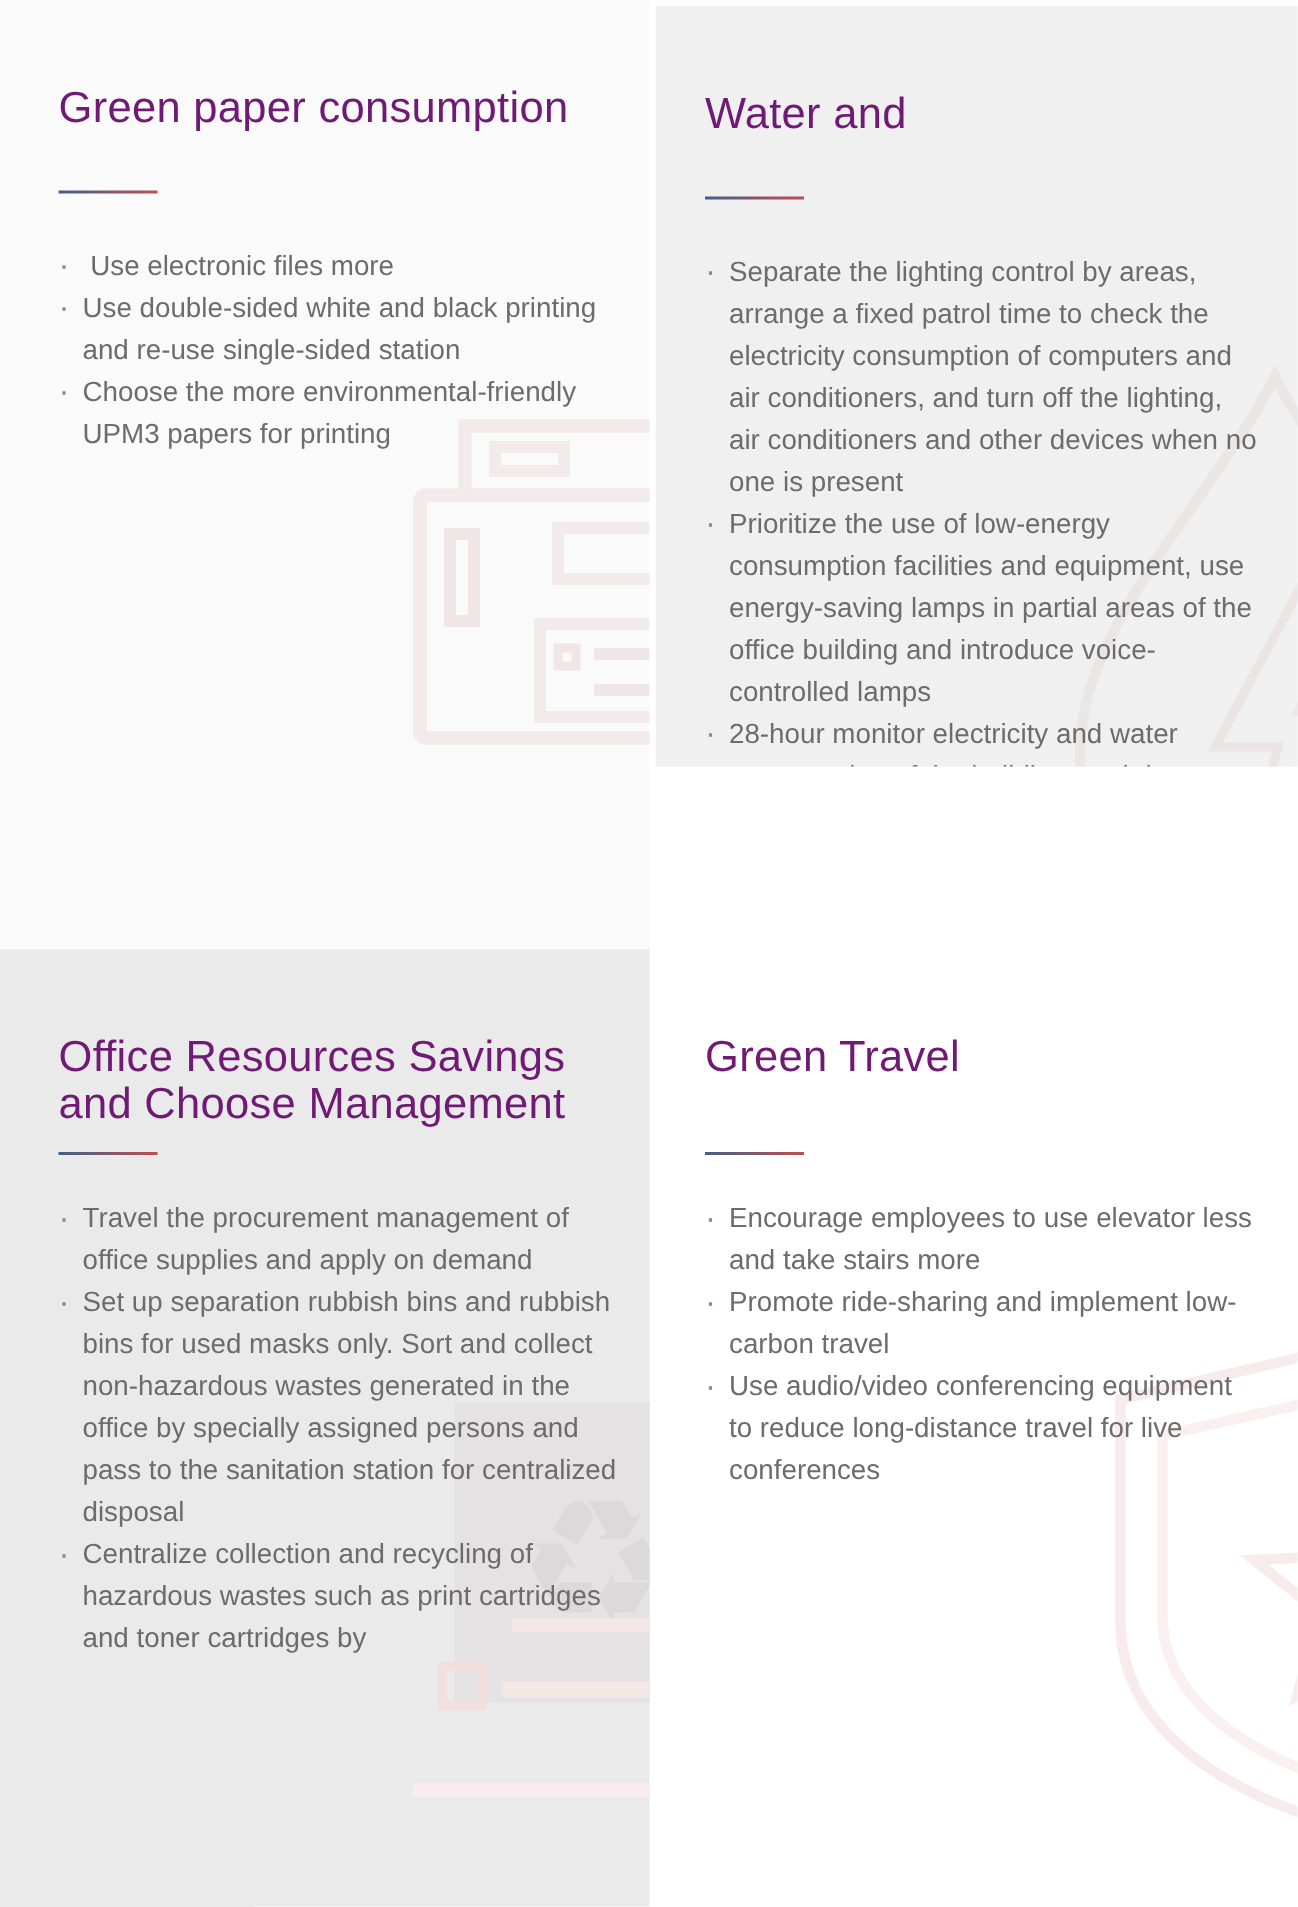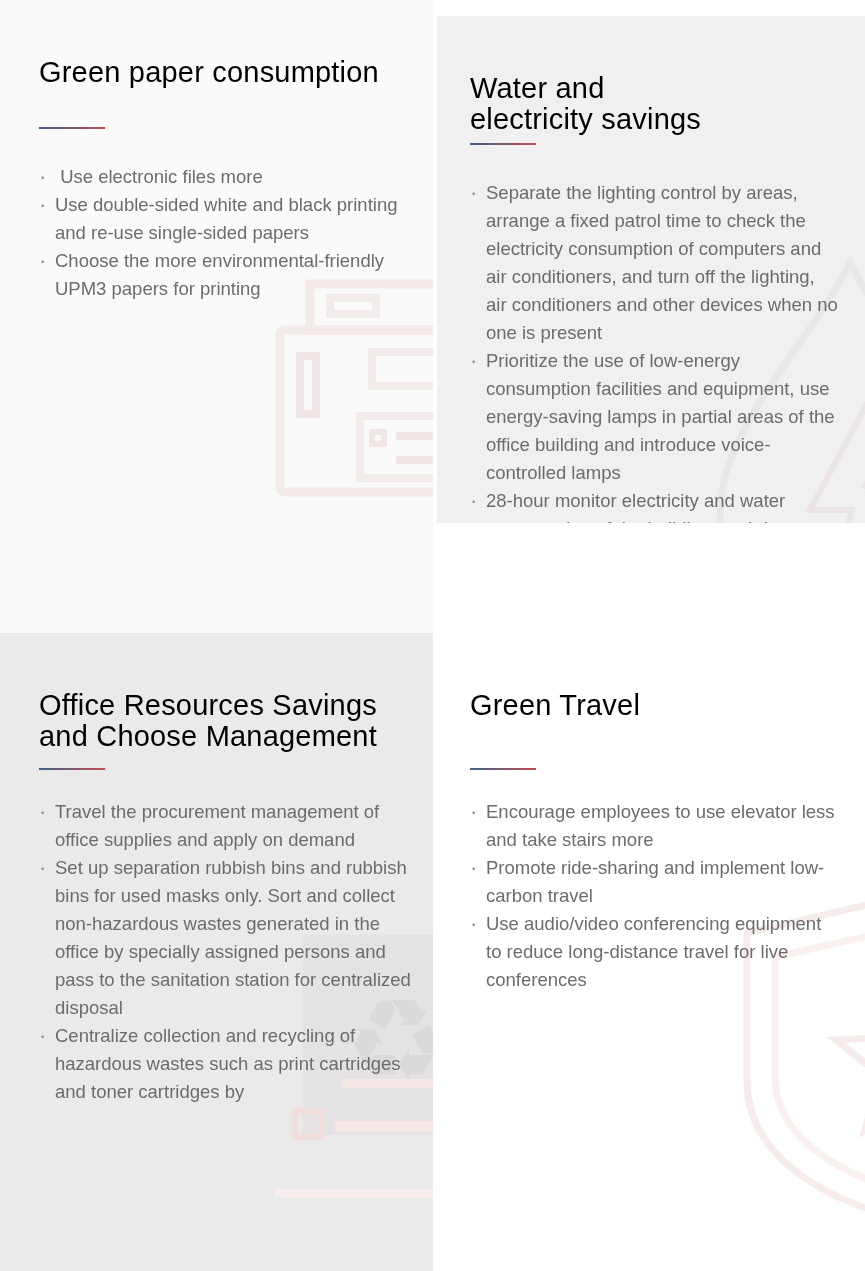--- a/index.html
+++ b/index.html
@@ -4,33 +4,33 @@
 <style>
   html,body{margin:0;padding:0;}
   body{
     width:865px;height:1271px;overflow:hidden;
     font-family:"Liberation Sans", sans-serif;
     background:#fff;
   }
   .page{position:relative;width:865px;height:1271px;}
   .quad{position:absolute;overflow:hidden;box-sizing:border-box;}
   .q-tl{left:0;top:0;width:433px;height:633px;background:#fafafa;}
-  .q-tr{left:437px;top:16px;width:428px;height:507px;background:#f0f0f1;}
+  .q-tr{left:437px;top:4px;width:428px;height:507px;background:#f0f0f1;}
   .q-bl{left:0;top:633px;width:433px;height:638px;background:#eaeaeb;}
   .q-br{left:437px;top:633px;width:428px;height:638px;background:#ffffff;}
   .gutter{position:absolute;left:433px;top:0;width:4px;height:633px;background:#ffffff;}
 
   .content{position:relative;z-index:2;box-sizing:border-box;height:100%;}
   .q-left .content{padding:57px 12px 0 39px;}
   .q-right .content{padding:57px 26px 0 33px;}
   .row-bottom .content{}
 
   .title{
     margin:0;font-weight:400;letter-spacing:.2px;
-    font-size:29px;line-height:31px;color:#000000;
+    font-size:29px;line-height:31px;color:#701a75;
   }
   .row-top .title{height:70px;}
   .row-bottom .title{height:78px;}
   .title span{display:block;}
 
   .rule{
     width:66px;height:2px;border:0;
     background:linear-gradient(90deg,#40608c,#bf4e4e);
   }
   .row-top .rule{margin-bottom:34px;}
@@ -75,40 +75,39 @@
         <span>Green paper consumption</span>
       </h2>
       <div class="rule"></div>
       <ul class="bullets">
         <li>
             <span class="dot">·</span>
             <span class="txt"> Use electronic files more</span>
           </li>
         <li>
             <span class="dot">·</span>
-            <span class="txt">Use double-sided white and black printing and re-use single-sided papers</span>
+            <span class="txt">Use double-sided white and black printing and re-use single-sided station</span>
           </li>
         <li>
             <span class="dot">·</span>
             <span class="txt">Choose the more environmental-friendly UPM3 papers for printing</span>
           </li>
       </ul>
     </div>
   </section>
 
   <section class="quad q-tr q-right row-top">
     <svg class="wm wm-drop" width="280" height="420" viewBox="0 0 280 420" fill="none">
       <path d="M190 15 C 230 95 320 180 320 265 C 320 350 260 400 190 400 C 120 400 60 350 60 265 C 60 180 150 95 190 15 Z" stroke="#e9e6e6" stroke-width="7"></path>
       <path d="M210 150 L150 262 L192 262 L166 360 L252 238 L206 238 L238 150 Z" stroke="#eae4e4" stroke-width="6"></path>
       <circle cx="330" cy="335" r="115" stroke="#f6eaea" stroke-width="7"></circle>
     </svg>
     <div class="content">
       <h2 class="title">
         <span>Water and</span>
-        <span>electricity savings</span>
       </h2>
       <div class="rule"></div>
       <ul class="bullets">
         <li>
             <span class="dot">·</span>
             <span class="txt">Separate the lighting control by areas, arrange a fixed patrol time to check the electricity consumption of computers and air conditioners, and turn off the lighting, air conditioners and other devices when no one is present</span>
           </li>
         <li>
             <span class="dot">·</span>
             <span class="txt">Prioritize the use of low-energy consumption facilities and equipment, use energy-saving lamps in partial areas of the office building and introduce voice-controlled lamps</span>

